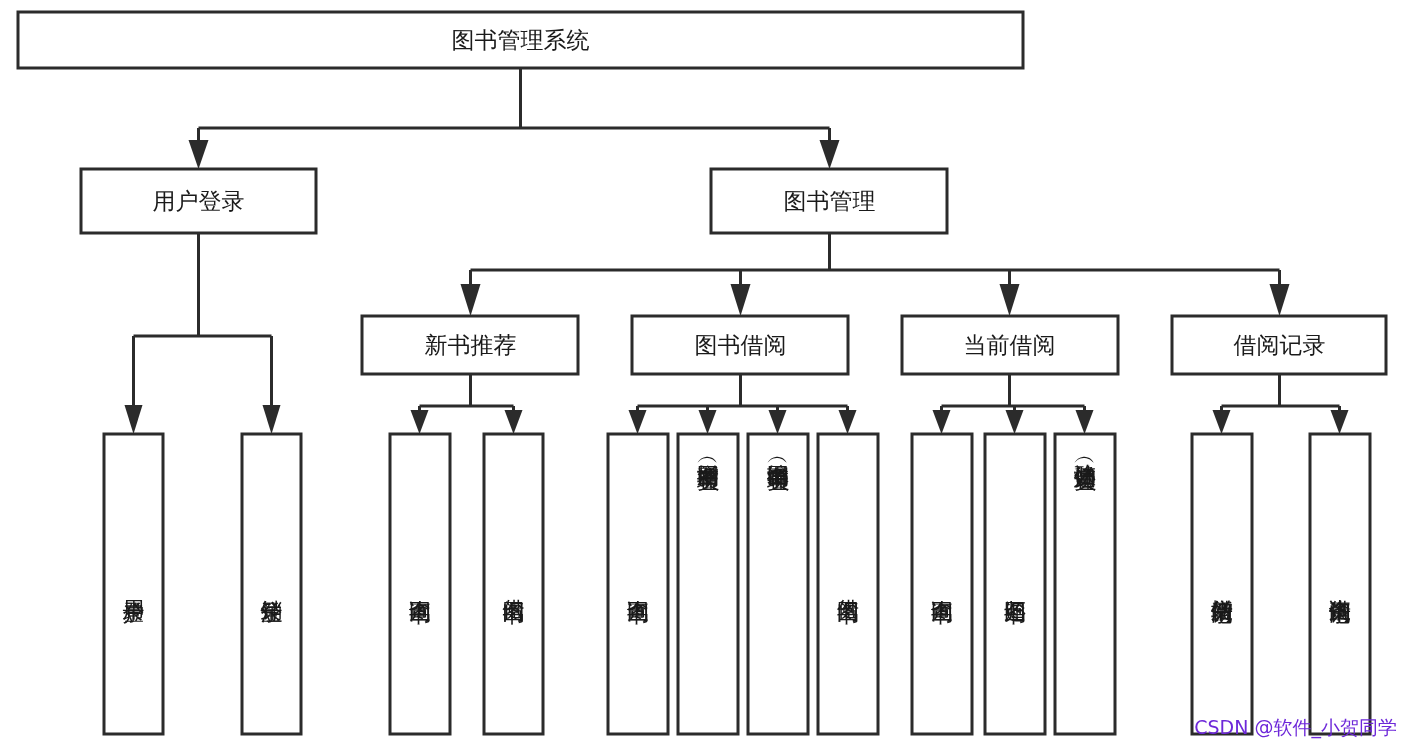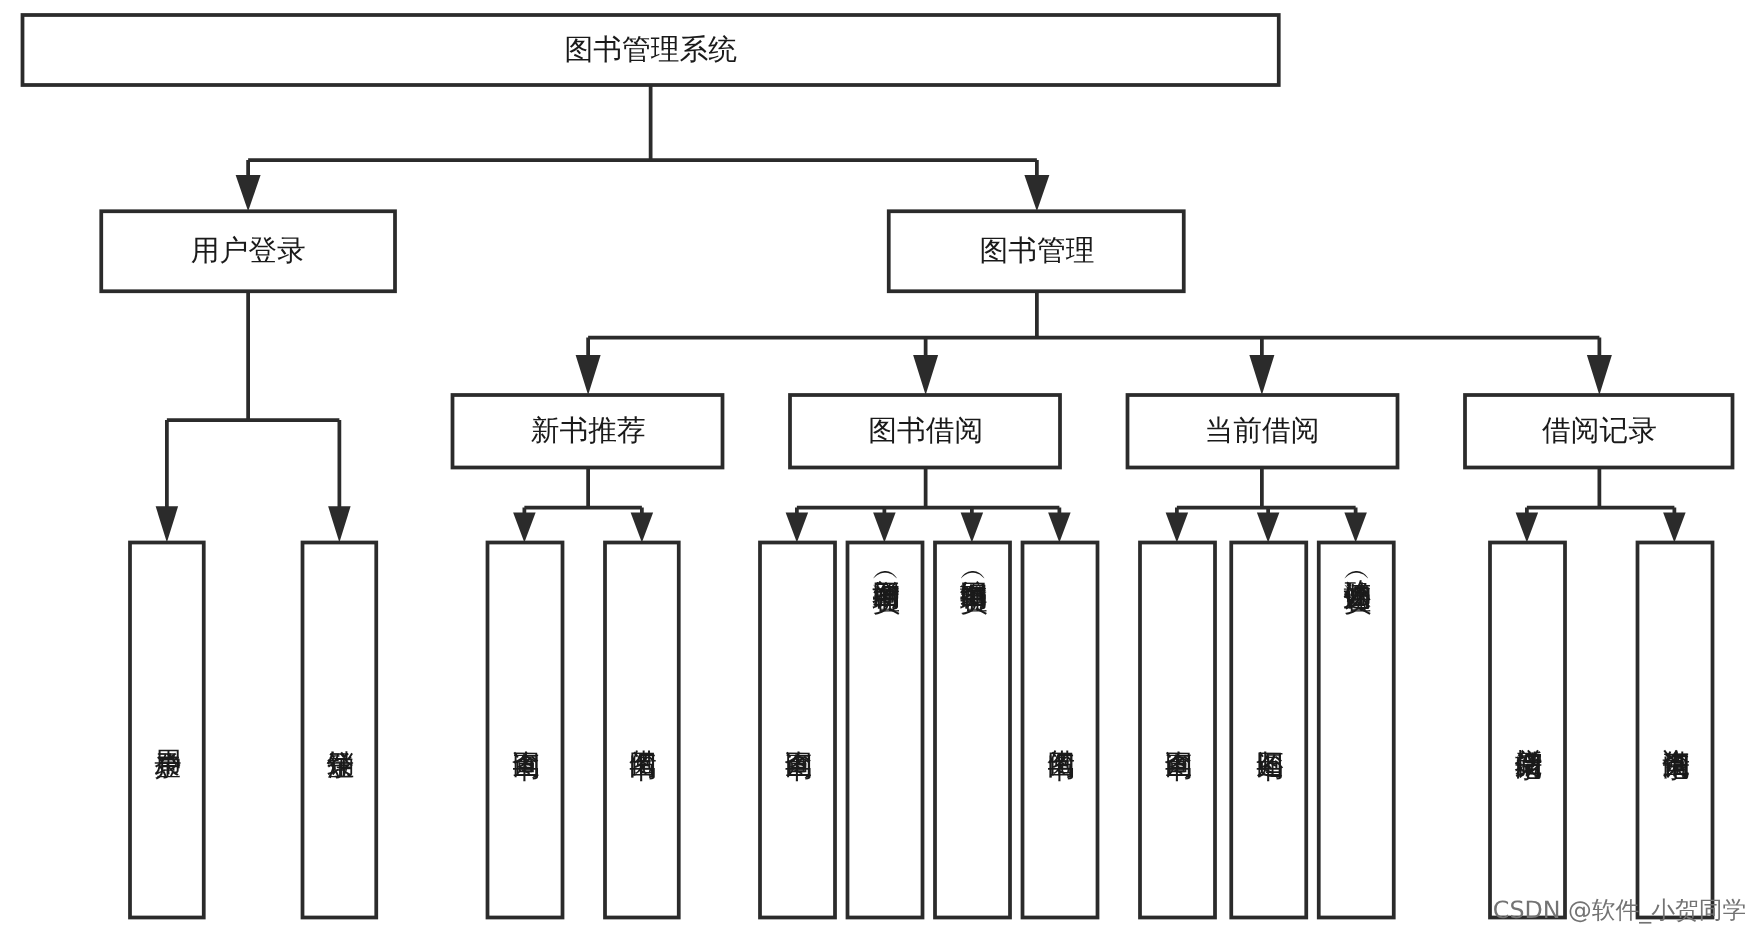--- a/index.html
+++ b/index.html
@@ -60,21 +60,21 @@
     text-align: center;
     white-space: nowrap;
     pointer-events: none;
   }
   .watermark {
     position: absolute;
     right: 8px;
     bottom: 6px;
     font-family: "DejaVu Sans", "Liberation Sans", sans-serif;
     font-size: 19px;
-    color: #737373;
+    color: #6d28d9;
     white-space: nowrap;
   }
 </style>
 </head>
 <body>
 
 <div id="diagram-root">
 
   <svg class="diagram-svg" viewBox="0 0 1405 747">
 

